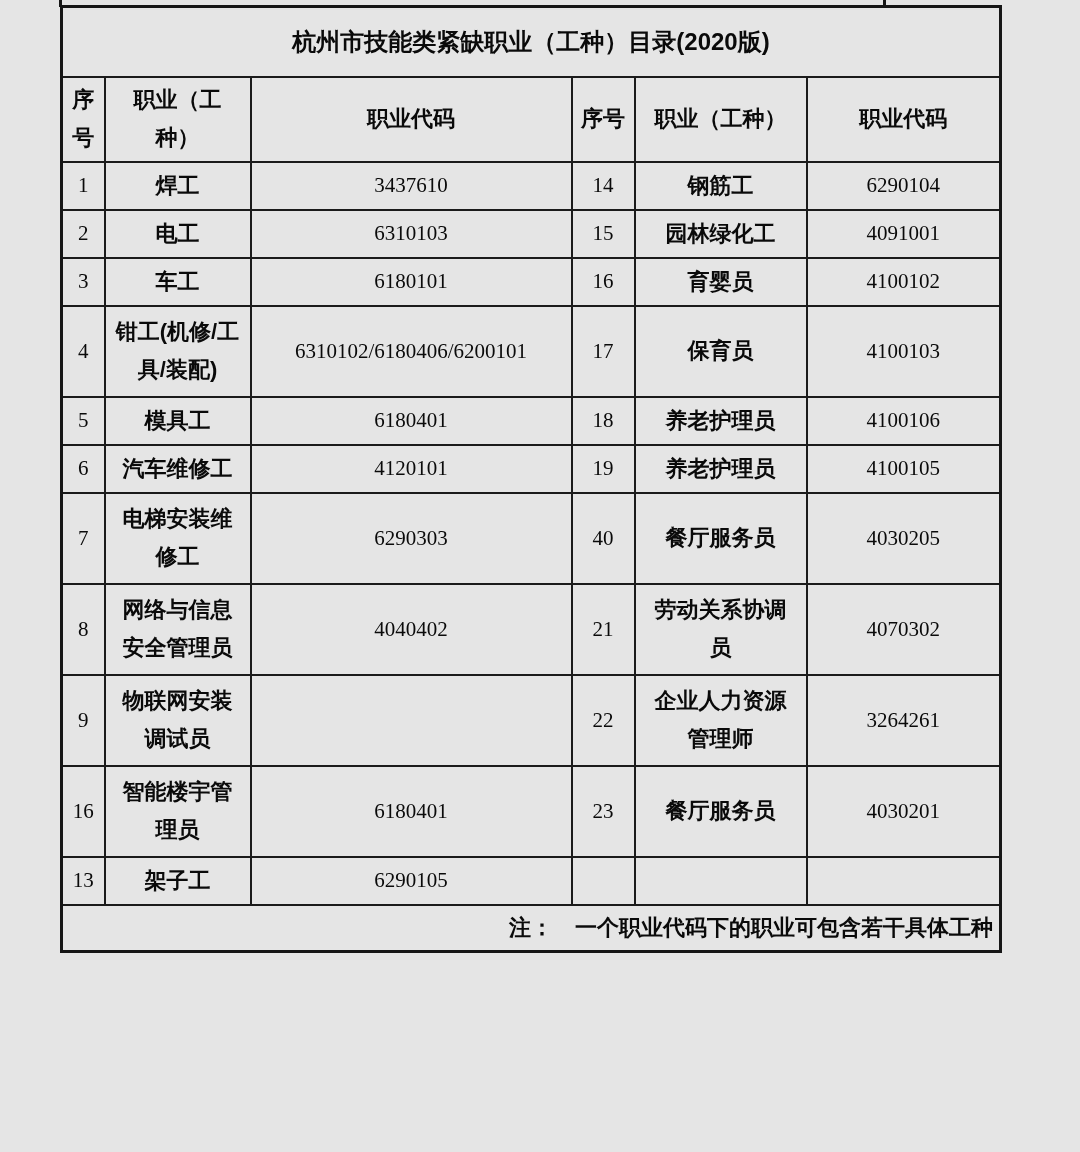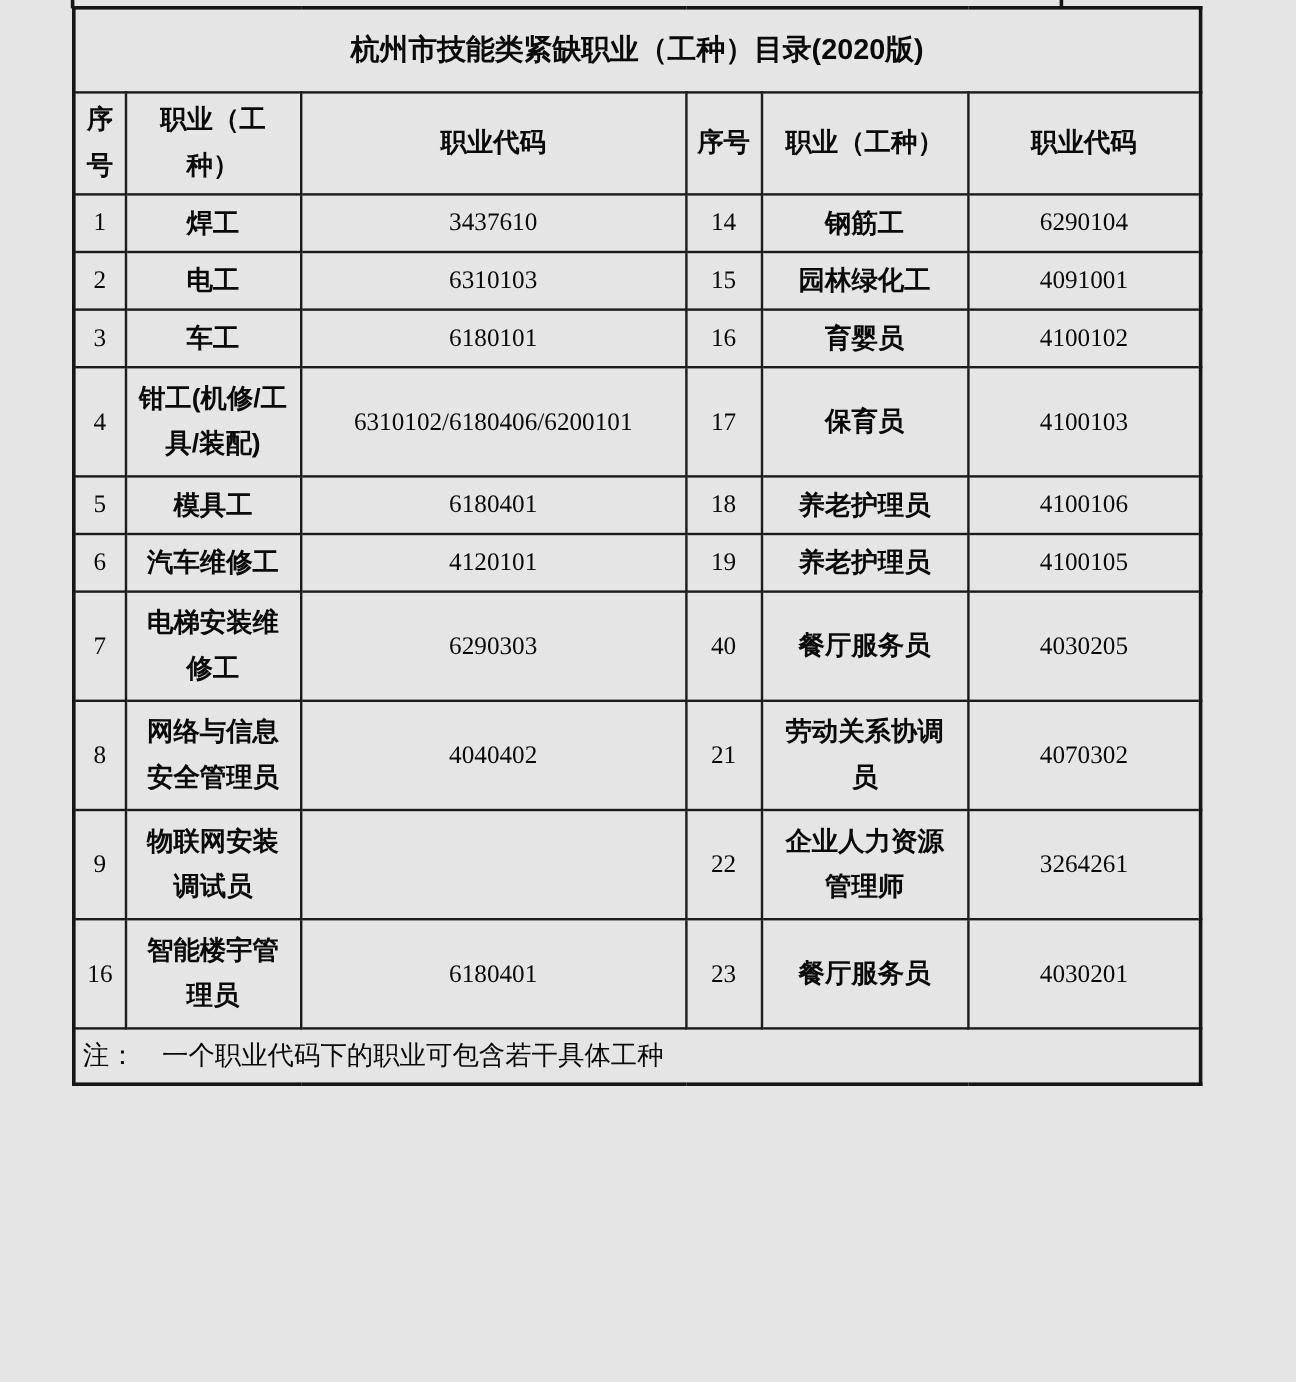--- a/index.html
+++ b/index.html
@@ -48,22 +48,22 @@
     word-break: normal;
   }
   td.title-cell {
     font-size: 24px;
     font-weight: 700;
     text-align: center;
     padding: 0 10px;
   }
   td.note-cell {
     font-size: 22px;
-    font-weight: 400;
-    text-align: left;
+    font-weight: 700;
+    text-align: right;
     padding: 0 6px;
   }
   tr.r-title { height: 70px; }
   tr.r-hdr   { height: 85px; }
   tr.r-s     { height: 48px; }
   tr.r-t     { height: 91px; }
   tr.r-note  { height: 47px; }
   .scan-artifact {
     position: absolute;
     background: #161616;
@@ -188,19 +188,27 @@
       <td class="num">16</td>
       <td>智能楼宇管理员</td>
       <td class="num">6180401</td>
       <td class="num">23</td>
       <td>餐厅服务员</td>
       <td class="num">4030201</td>
     </tr>
 
 
 
+    <tr class="r-s">
+      <td class="num">13</td>
+      <td>架子工</td>
+      <td class="num">6290105</td>
+      <td class="num"></td>
+      <td></td>
+      <td class="num"></td>
+    </tr>
 
     <tr class="r-note">
       <td colspan="6" class="note-cell">注：　一个职业代码下的职业可包含若干具体工种</td>
     </tr>
   </tbody>
     </table>
 </div>
 
 </body></html>

